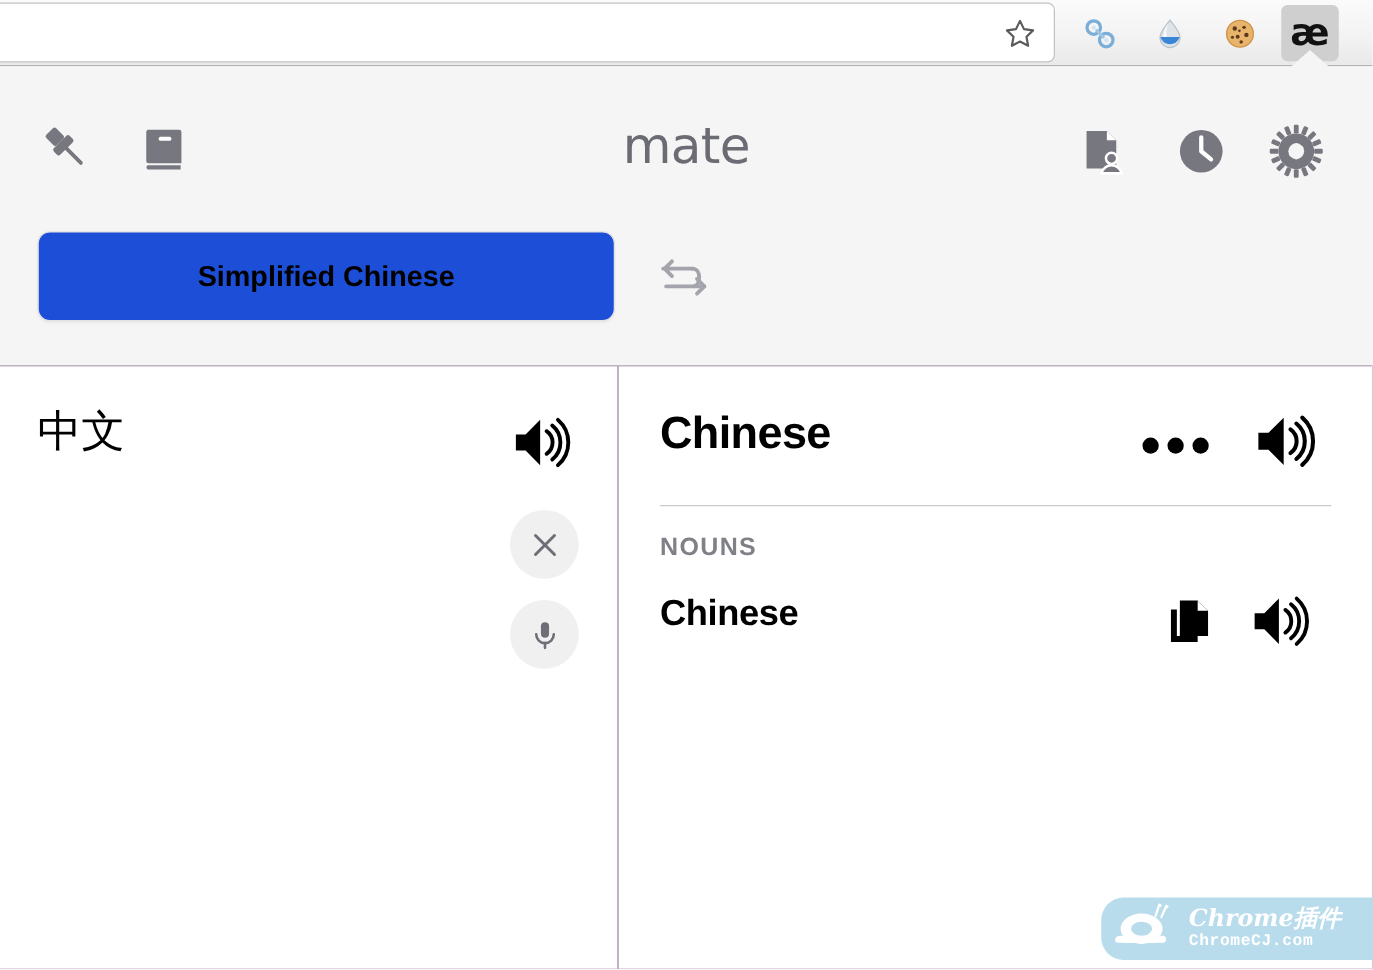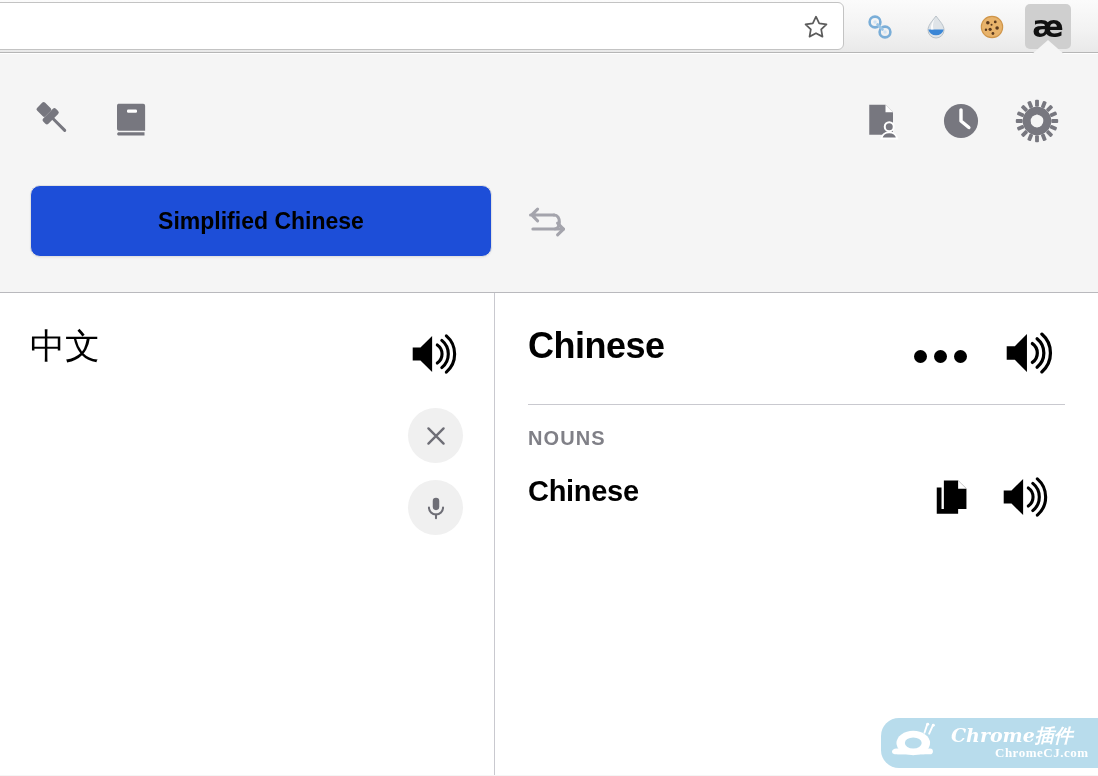--- a/index.html
+++ b/index.html
@@ -319,25 +319,24 @@
     color: #ffffff;
     line-height: 1.05;
   }
   #wm-line1 {
     font-family: "DejaVu Serif", serif;
     font-style: italic;
     font-size: 19px;
     font-weight: bold;
   }
   #wm-line2 {
-    font-family: Liberation Serif, serif;
+    font-family: Liberation Mono, monospace;
     font-size: 13px;
     font-weight: bold;
     letter-spacing: 0.5px;
-    margin-left: 44px;
   }
 </style>
 </head>
 <body>
 
 <div id="browser-chrome">
 
   <div id="omnibox">
     <input id="omnibox-input" type="text" placeholder="" style="">
     <svg id="bookmark-star" viewBox="0 0 24 24">
@@ -400,20 +399,21 @@
     </div>
 
     <div id="book-icon-wrap">
       <svg viewBox="0 0 32 32" width="40" height="40">
         <path d="M5 3 h20 a1.5 1.5 0 0 1 1.5 1.5 v20 h-21 a1.5 1.5 0 0 1 -1.5 -1.5 v-18.5 A1.5 1.5 0 0 1 5 3z" fill="#77777f"></path>
         <rect x="12" y="7.5" width="8" height="2.6" rx="1" fill="#ffffff"></rect>
         <path d="M5 25.8 h21 v2.6 h-21 a1.4 1.4 0 0 1 0 -2.6z" fill="#77777f"></path>
       </svg>
     </div>
 
+    <div id="brand">mate</div>
 
     <div class="hdr-icon" id="icon-doc-person">
       <svg viewBox="0 0 32 32" width="40" height="40">
         <path d="M5 3 h13 l6 6 v18 h-19z" fill="#77777f"></path>
         <path d="M18 3 l6 6 h-6z" fill="#ffffff"></path>
         <circle cx="21" cy="20.5" r="3.6" fill="#77777f" stroke="#ffffff" stroke-width="1.6"></circle>
         <path d="M14.6 30 a6.6 6.6 0 0 1 12.8 0z" fill="#77777f" stroke="#ffffff" stroke-width="1.6"></path>
       </svg>
     </div>
 

